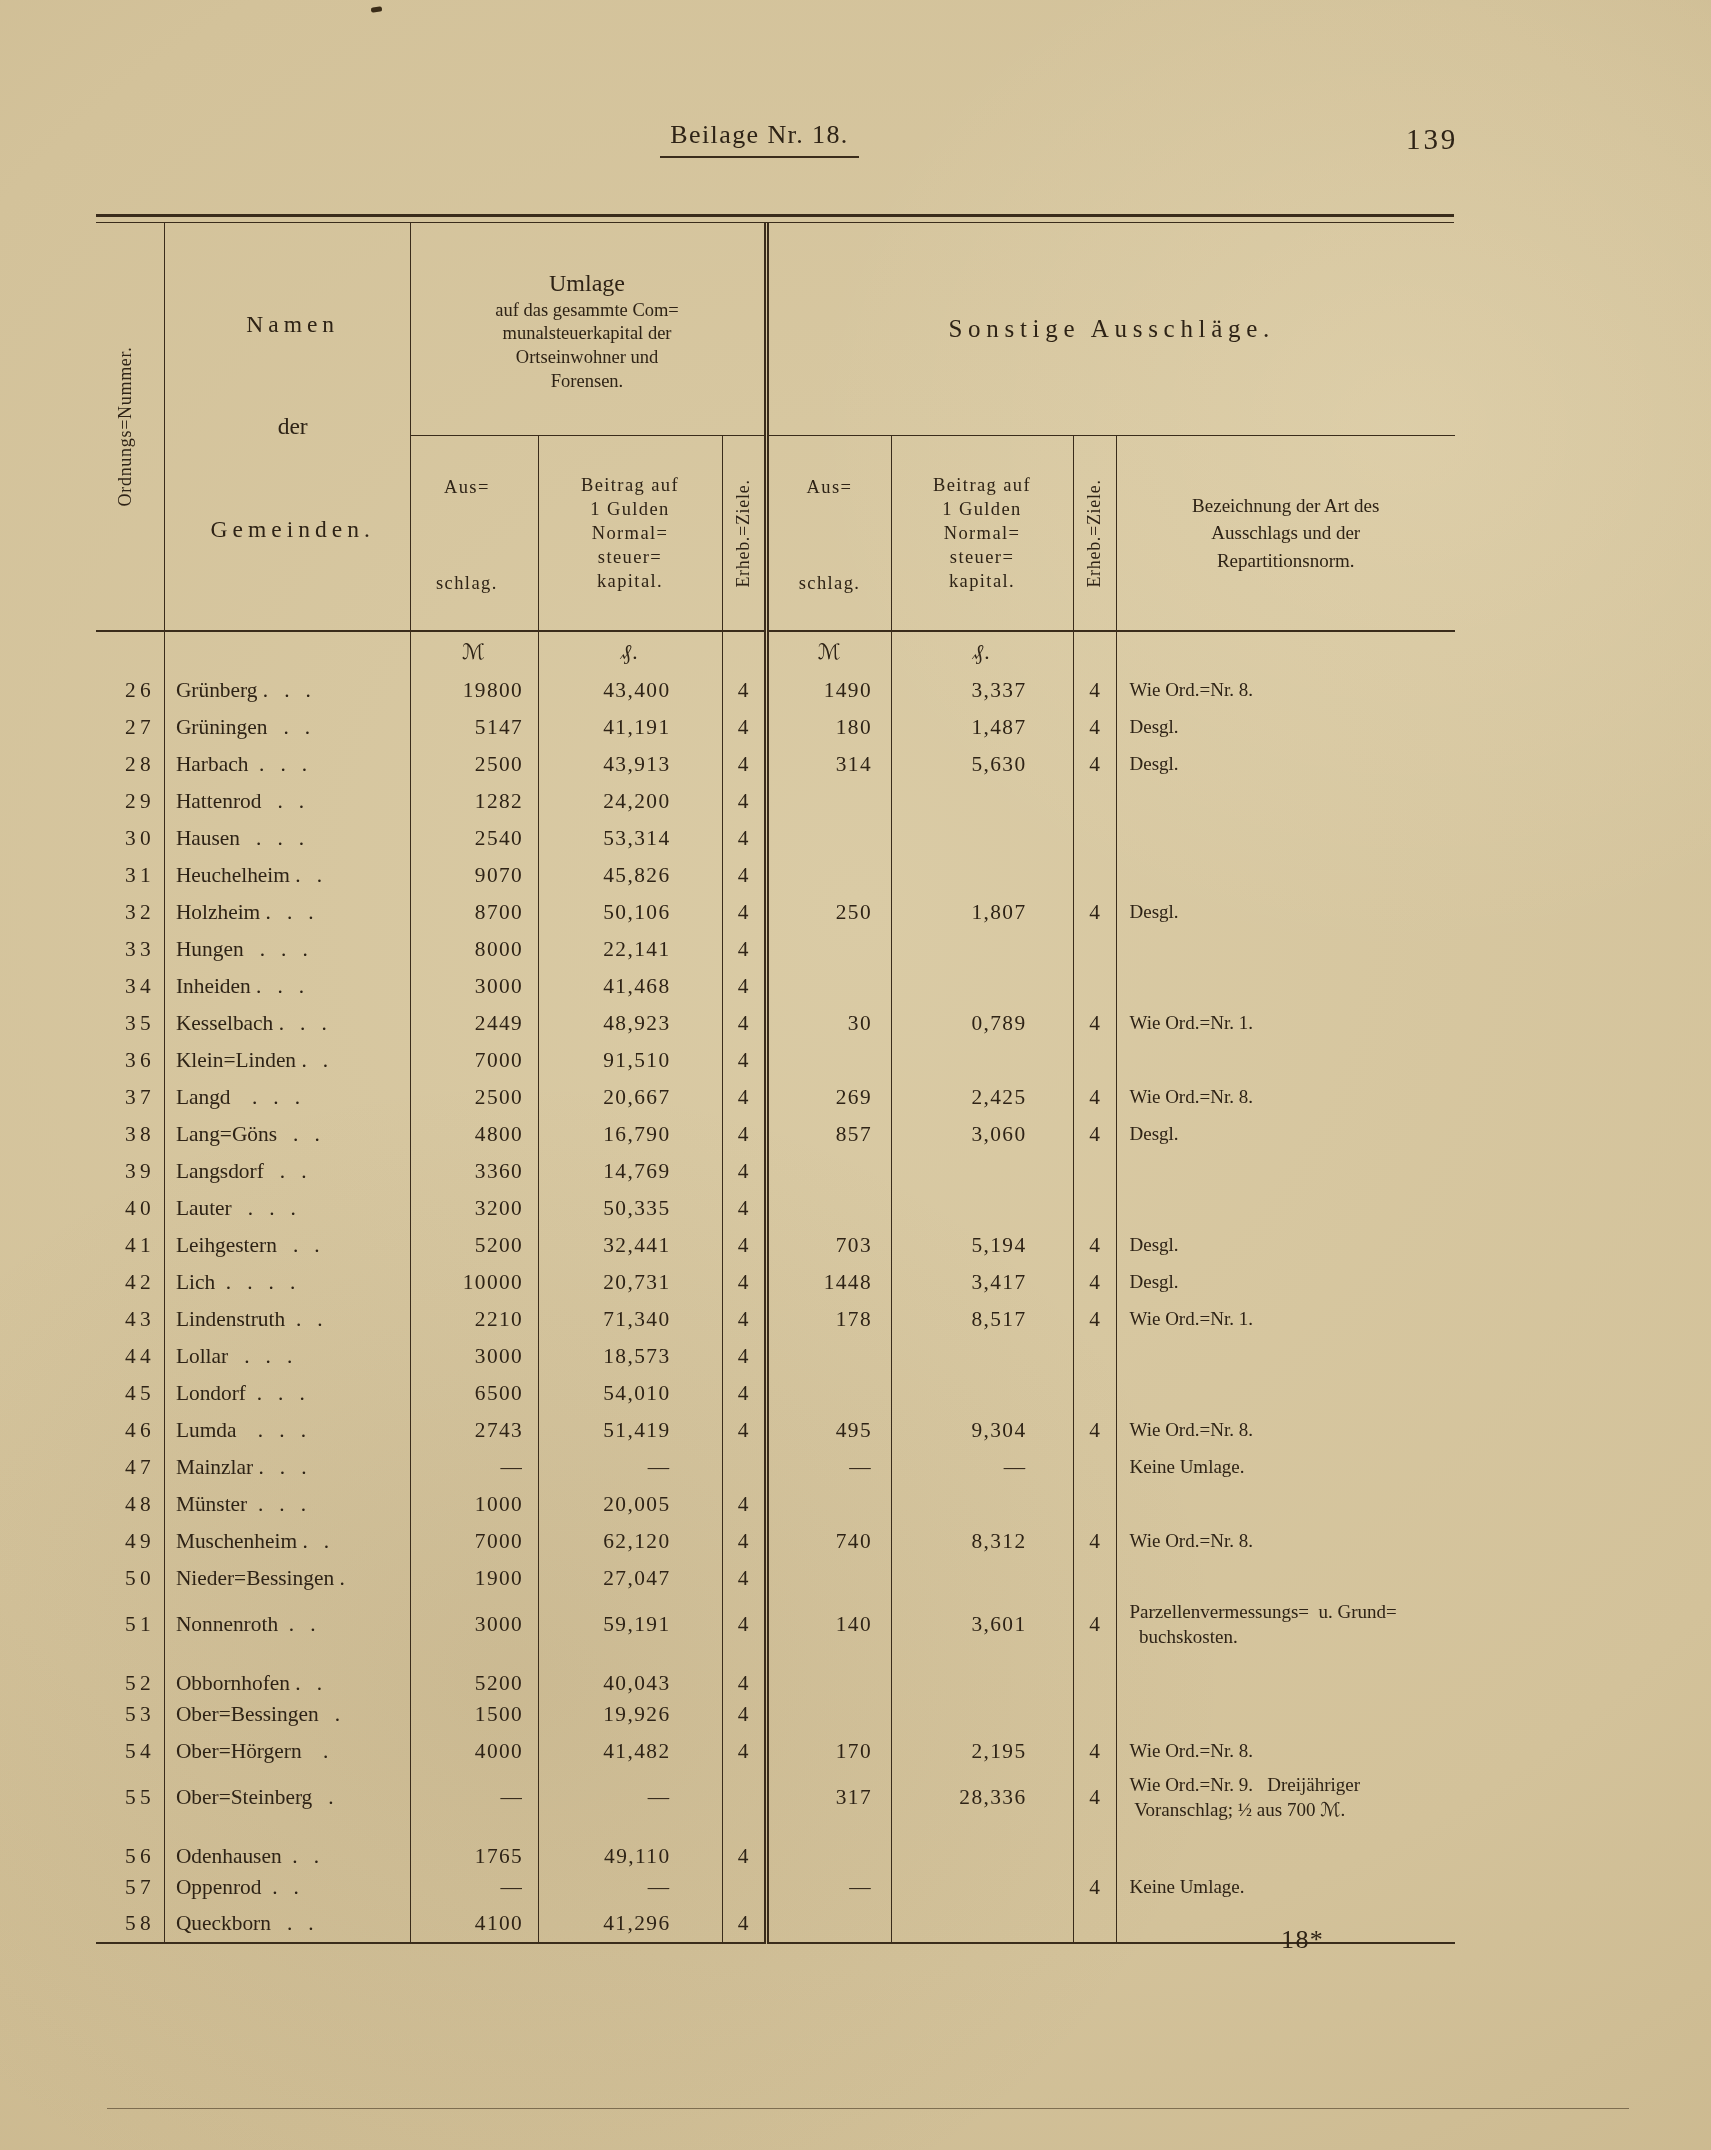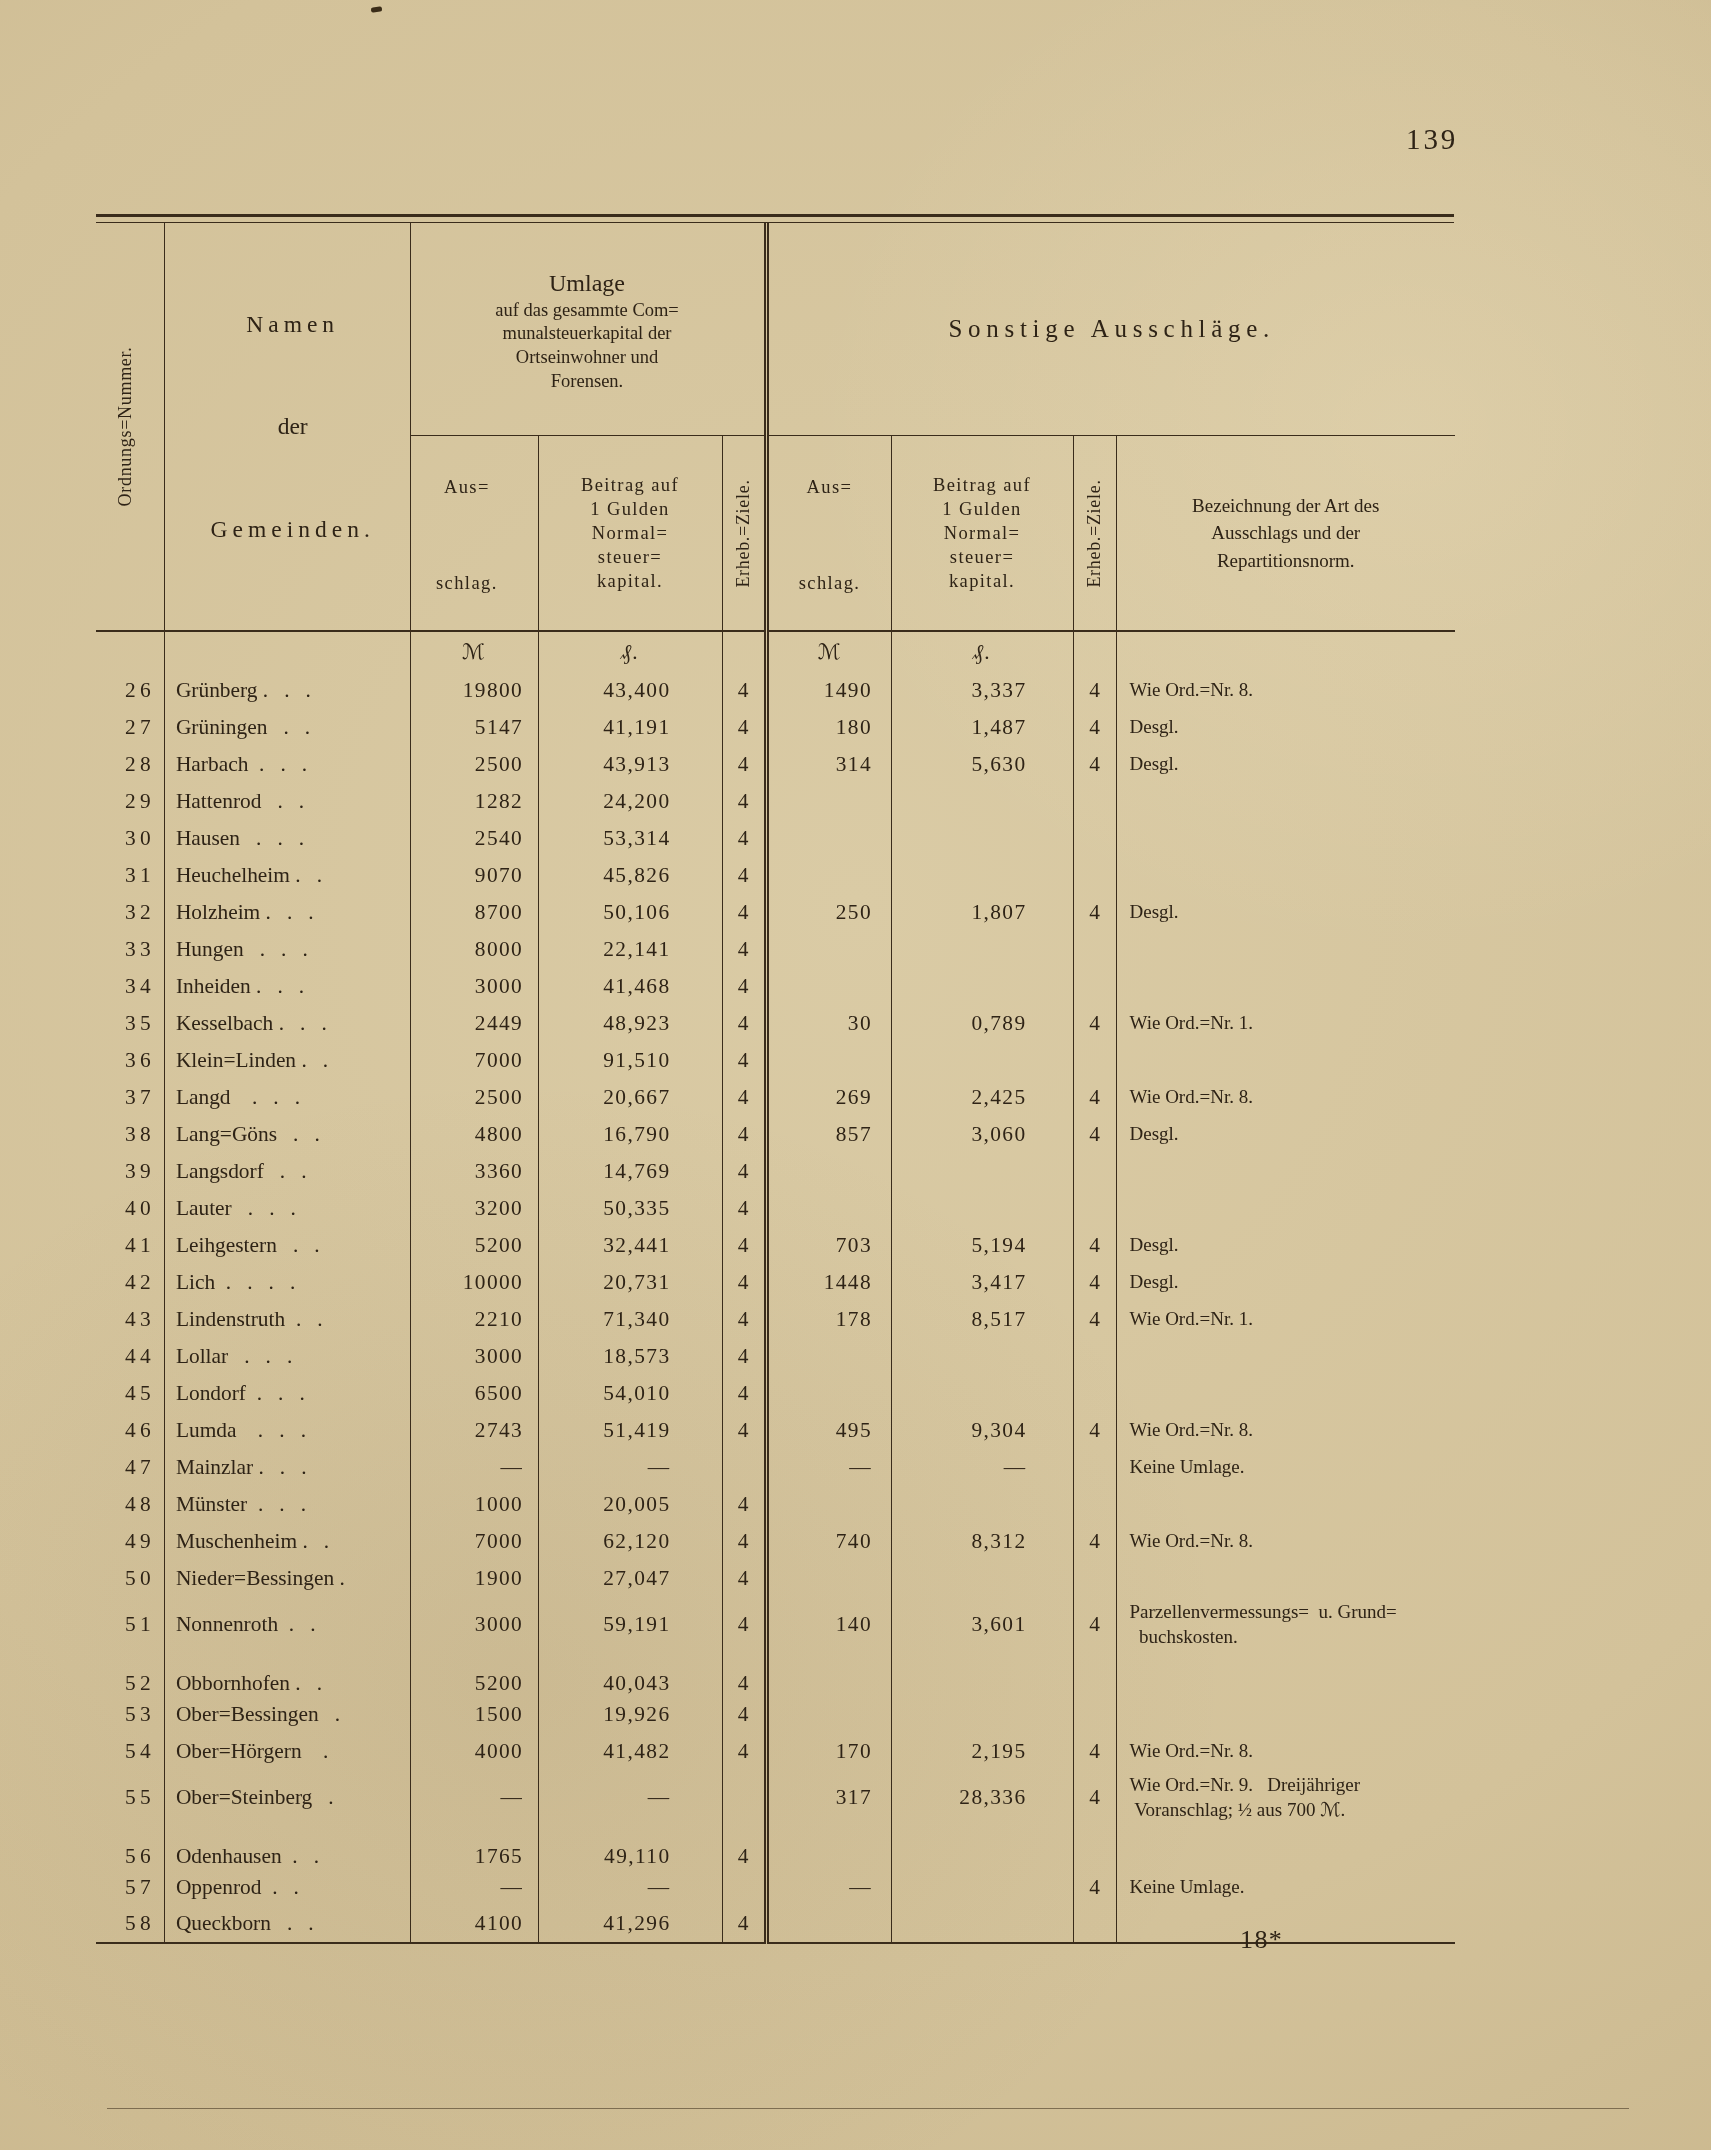--- a/index.html
+++ b/index.html
@@ -78,30 +78,33 @@
   .c-num{text-align:right;padding-right:8.6px;letter-spacing:4.3px;}
   .c-name{text-align:left;padding-left:11.4px;white-space:pre;}
   .c-a1{text-align:right;padding-right:14.3px;letter-spacing:1.4px;}
   .c-b1{text-align:right;padding-right:51px;letter-spacing:1.4px;}
   .c-e1{text-align:center;}
   .c-a2{text-align:right;padding-right:18.5px;letter-spacing:1.4px;}
   .c-b2{text-align:right;padding-right:46px;letter-spacing:1.4px;}
   .c-e2{text-align:center;}
   .c-r{text-align:left;padding:2.9px 5.7px 2.9px 13px;font-size:19px;white-space:pre-line;line-height:1.3;}
 
-  .footer-mark{position:absolute;left:1240px;top:1925px;font-size:26px;letter-spacing:1.4px;}
+  .footer-mark{position:absolute;left:1281px;top:1925px;font-size:26px;letter-spacing:1.4px;}
   .bottom-line{position:absolute;left:107px;top:2108px;width:1522px;height:1.4px;background:rgba(58,44,26,0.55);}
 </style>
 </head>
 <body>
 
 <div class="sheet">
 
   <div class="ink-mark"></div>
 
+  <div class="title-wrap">
+    <span class="title">Beilage Nr. 18.</span>
+  </div>
   <div class="page-num">139</div>
 
   <div class="table-wrap">
     <div class="rule-a"></div>
     <div class="rule-gap"></div>
     <div class="rule-b"></div>
 
     <table>
       <colgroup>
         <col style="width:68px">

